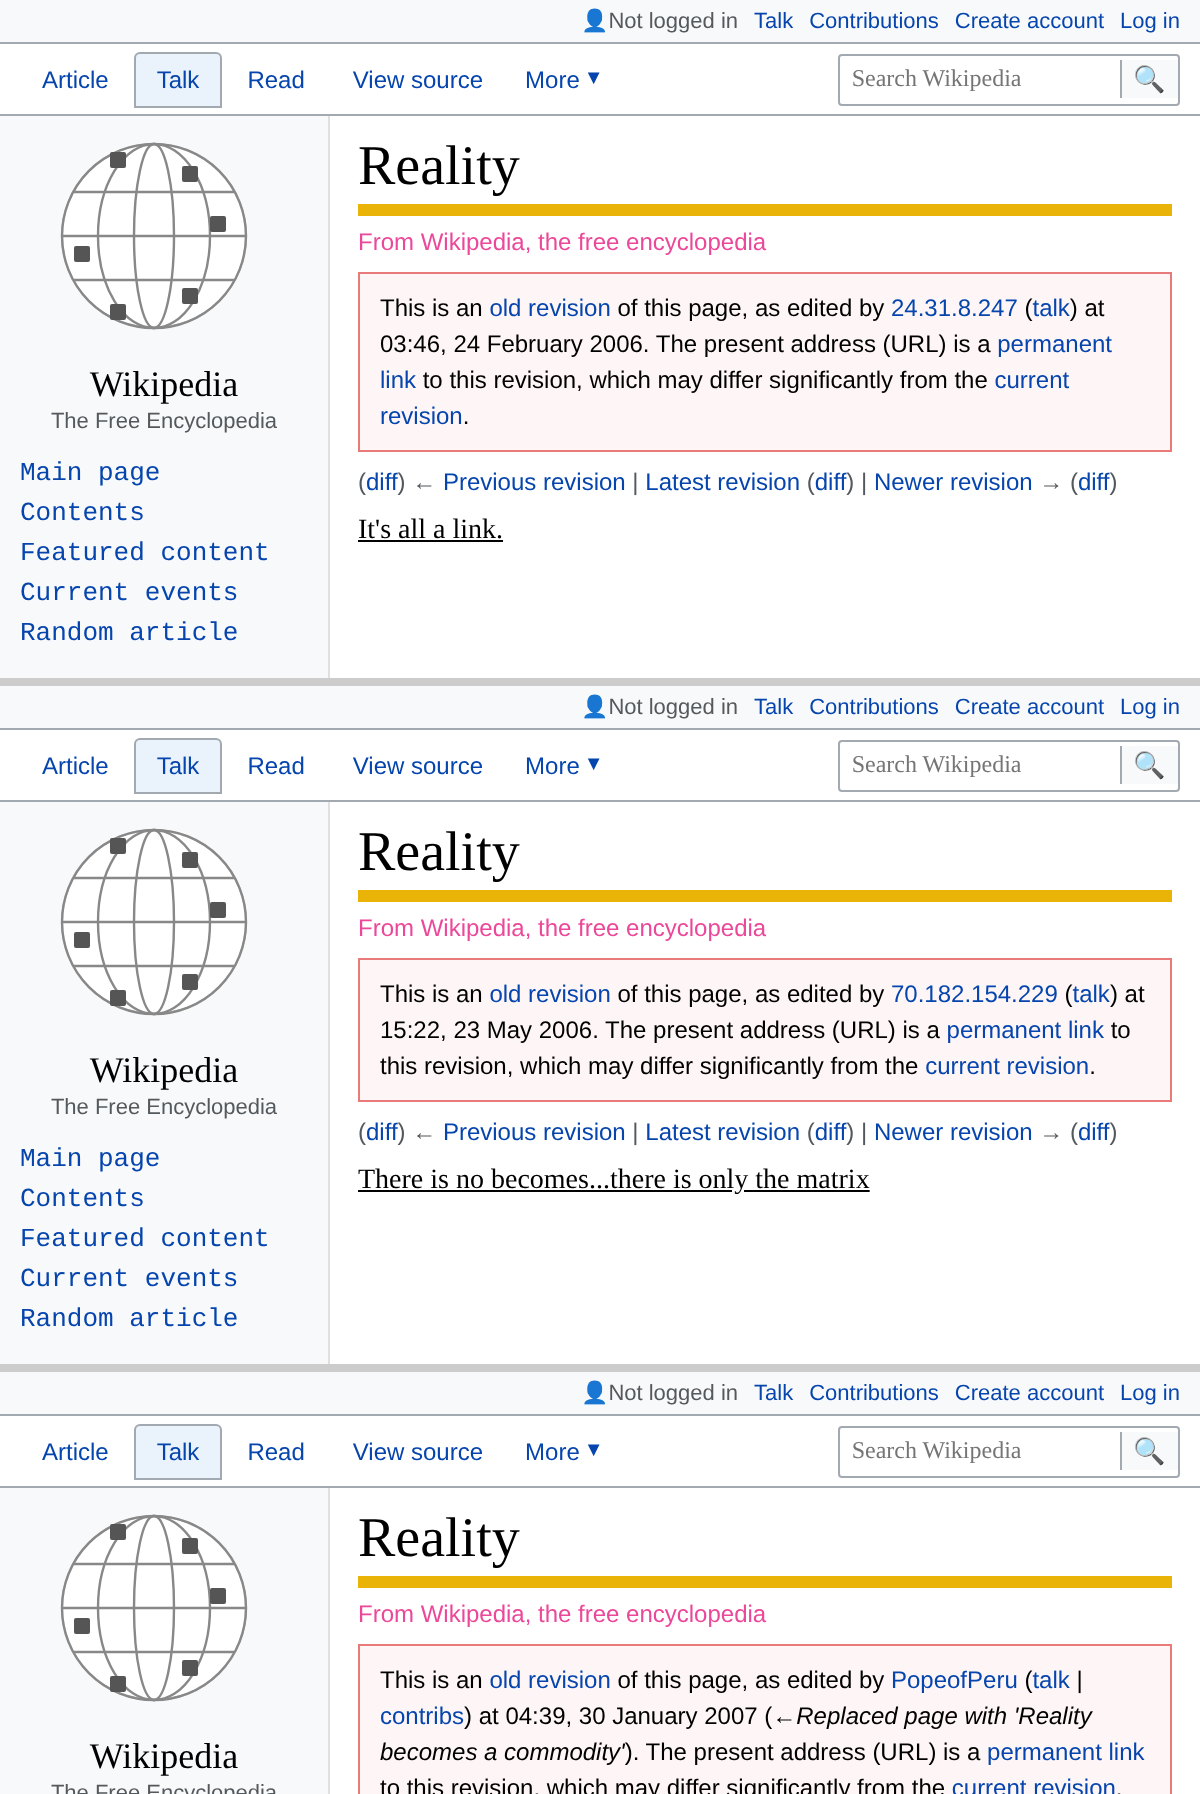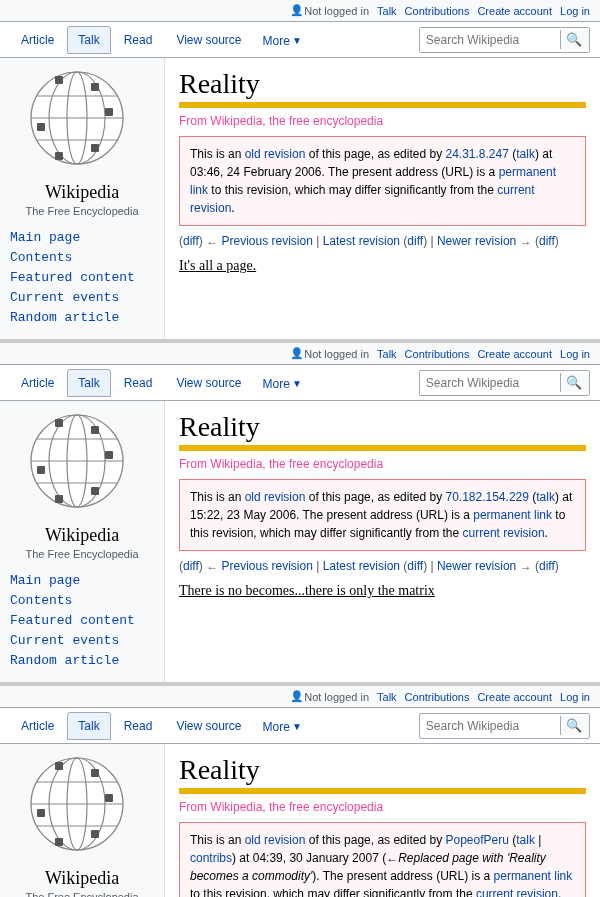--- a/index.html
+++ b/index.html
@@ -25,21 +25,21 @@
     .nav-bar {
       background: #fff;
       border-bottom: 1px solid #a2a9b1;
       display: flex;
       align-items: center;
       padding: 0 10px;
       font-family: sans-serif;
       font-size: 13px;
       height: 36px;
     }
-    .nav-tabs { display: flex; align-items: flex-end; gap: 2px; }
+    .nav-tabs { display: flex; align-items: center; gap: 2px; }
     .nav-tab {
       padding: 6px 10px;
       border: 1px solid transparent;
       border-radius: 3px 3px 0 0;
       cursor: pointer;
       color: #0645ad;
       text-decoration: none;
       font-size: 12px;
     }
     .nav-tab.highlighted {
@@ -64,21 +64,21 @@
       overflow: hidden;
       height: 26px;
     }
     .search-input {
       border: none;
       outline: none;
       font-size: 12px;
       padding: 2px 6px;
       width: 140px;
       color: #8b5cf6;
-      font-family: Liberation Sans, sans-serif;
+      font-family: Liberation Serif, serif;
     }
     .search-btn {
       background: #f8f9fa;
       border: none;
       border-left: 1px solid #a2a9b1;
       cursor: pointer;
       padding: 2px 6px;
       font-size: 13px;
     }
 
@@ -239,21 +239,21 @@
     </div>
     <div class="main-content">
       <h1 class="page-title">Reality</h1>
       <div class="from-wiki">From Wikipedia, the free encyclopedia</div>
       <div class="revision-box">
         <span>This is an </span><a href="#" style="color:#0645ad;">old revision</a><span> of this page, as edited by </span><a href="#" style="color:#0645ad;">24.31.8.247</a> (<a href="#" style="color:#0645ad;">talk</a>)<span> at 03:46, 24 February 2006. The present address (URL) is a </span><a href="#" style="color:#0645ad;">permanent link</a><span> to this revision, which may differ significantly from the </span><a href="#" style="color:#0645ad;">current revision</a><span>.</span>
       </div>
       <div class="diff-line">
         (<a href="#">diff</a>) ← <a href="#">Previous revision</a> | <a href="#">Latest revision</a> (<a href="#">diff</a>) | <a href="#">Newer revision</a> → (<a href="#">diff</a>)
       </div>
-      <div class="article-text-underlined">It's all a page.</div>
+      <div class="article-text-underlined">It's all a link.</div>
     </div>
   </div>
 </div>
 
 <div class="wiki-instance">
   <div class="top-bar">
     <span>👤</span>
     <span>Not logged in</span>
     <a href="#"> Talk</a>
     <a href="#"> Contributions</a>

